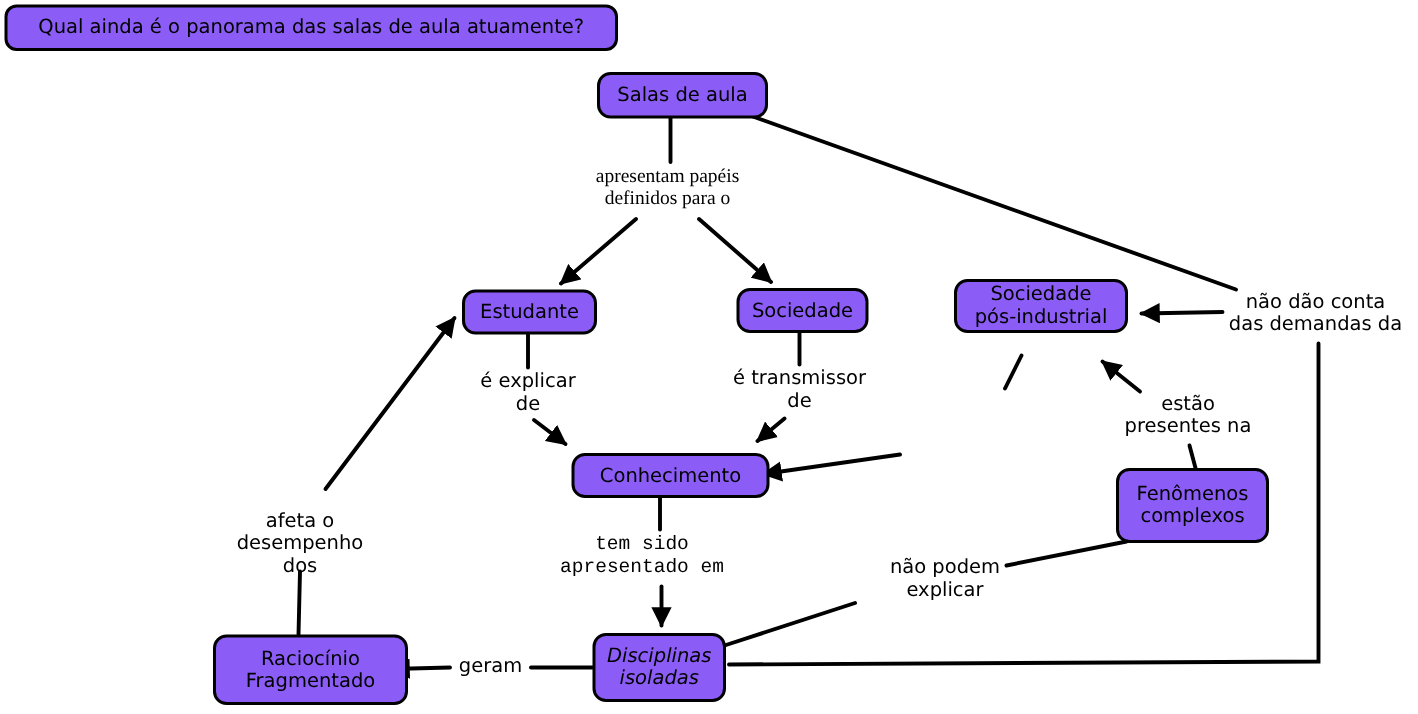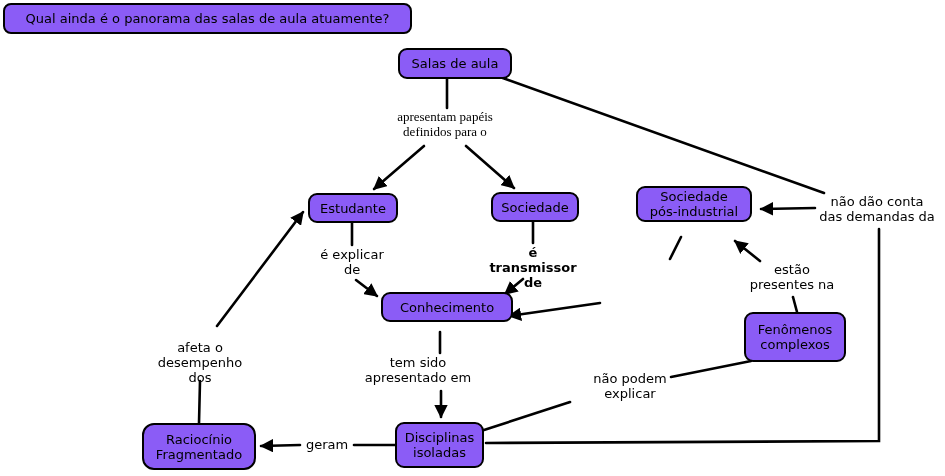--- a/index.html
+++ b/index.html
@@ -82,51 +82,51 @@
   </svg>
 
   <div class="node" style="left:3px; top:3px; width:409px; height:31px; border-radius:8px;">Qual ainda é o panorama das salas de aula atuamente?</div>
 
   <div class="node" style="left:398px; top:48px; width:114px; height:31px;">Salas de aula</div>
 
   <div class="node" style="left:308px; top:193px; width:90px; height:30px;">Estudante</div>
 
   <div class="node" style="left:491px; top:192px; width:88px; height:30px;">Sociedade</div>
 
-  <div class="node" style="left:381px; top:292px; width:132px; height:30px;text-align:right;">Conhecimento</div>
+  <div class="node" style="left:381px; top:302px; width:132px; height:30px;text-align:right;">Conhecimento</div>
 
   <div class="node" style="left:636px; top:186px; width:116px; height:36px;">Sociedade
 pós-industrial</div>
 
   <div class="node" style="left:744px; top:312px; width:102px; height:50px;">Fenômenos
 complexos</div>
 
-  <div class="node" style="left:395px; top:422px; width:89px; height:46px;">Disciplinas
+  <div class="node" style="left:395px; top:422px; width:89px; height:46px;font-style:italic;">Disciplinas
 isoladas</div>
 
-  <div class="node" style="left:142px; top:423px; width:114px; height:47px;border-radius:12px;">Raciocínio
+  <div class="node" style="left:142px; top:423px; width:130px; height:47px;">Raciocínio
 Fragmentado</div>
 
   <div class="phrase" style="left:365px; top:109px; width:160px;font-family:Liberation Serif, serif;">apresentam papéis
 definidos para o</div>
 
   <div class="phrase" style="left:302px; top:247px; width:100px;">é explicar
 de</div>
 
-  <div class="phrase" style="left:483px; top:245px; width:100px;font-weight:bold;">é transmissor
+  <div class="phrase" style="left:483px; top:245px; width:100px;">é transmissor
 de</div>
 
 
   <div class="phrase" style="left:732px; top:262px; width:120px;">estão
 presentes na</div>
 
   <div class="phrase" style="left:797px; top:194px; width:160px;">não dão conta
 das demandas da</div>
 
-  <div class="phrase" style="left:348px; top:355px; width:140px;">tem sido
+  <div class="phrase" style="left:358px; top:355px; width:140px;font-family:Liberation Mono, monospace;">tem sido
 apresentado em</div>
 
   <div class="phrase" style="left:570px; top:371px; width:120px;">não podem
 explicar</div>
 
   <div class="phrase" style="left:297px; top:437px; width:60px;">geram</div>
 
   <div class="phrase" style="left:150px; top:340px; width:100px;">afeta o
 desempenho
 dos</div>

